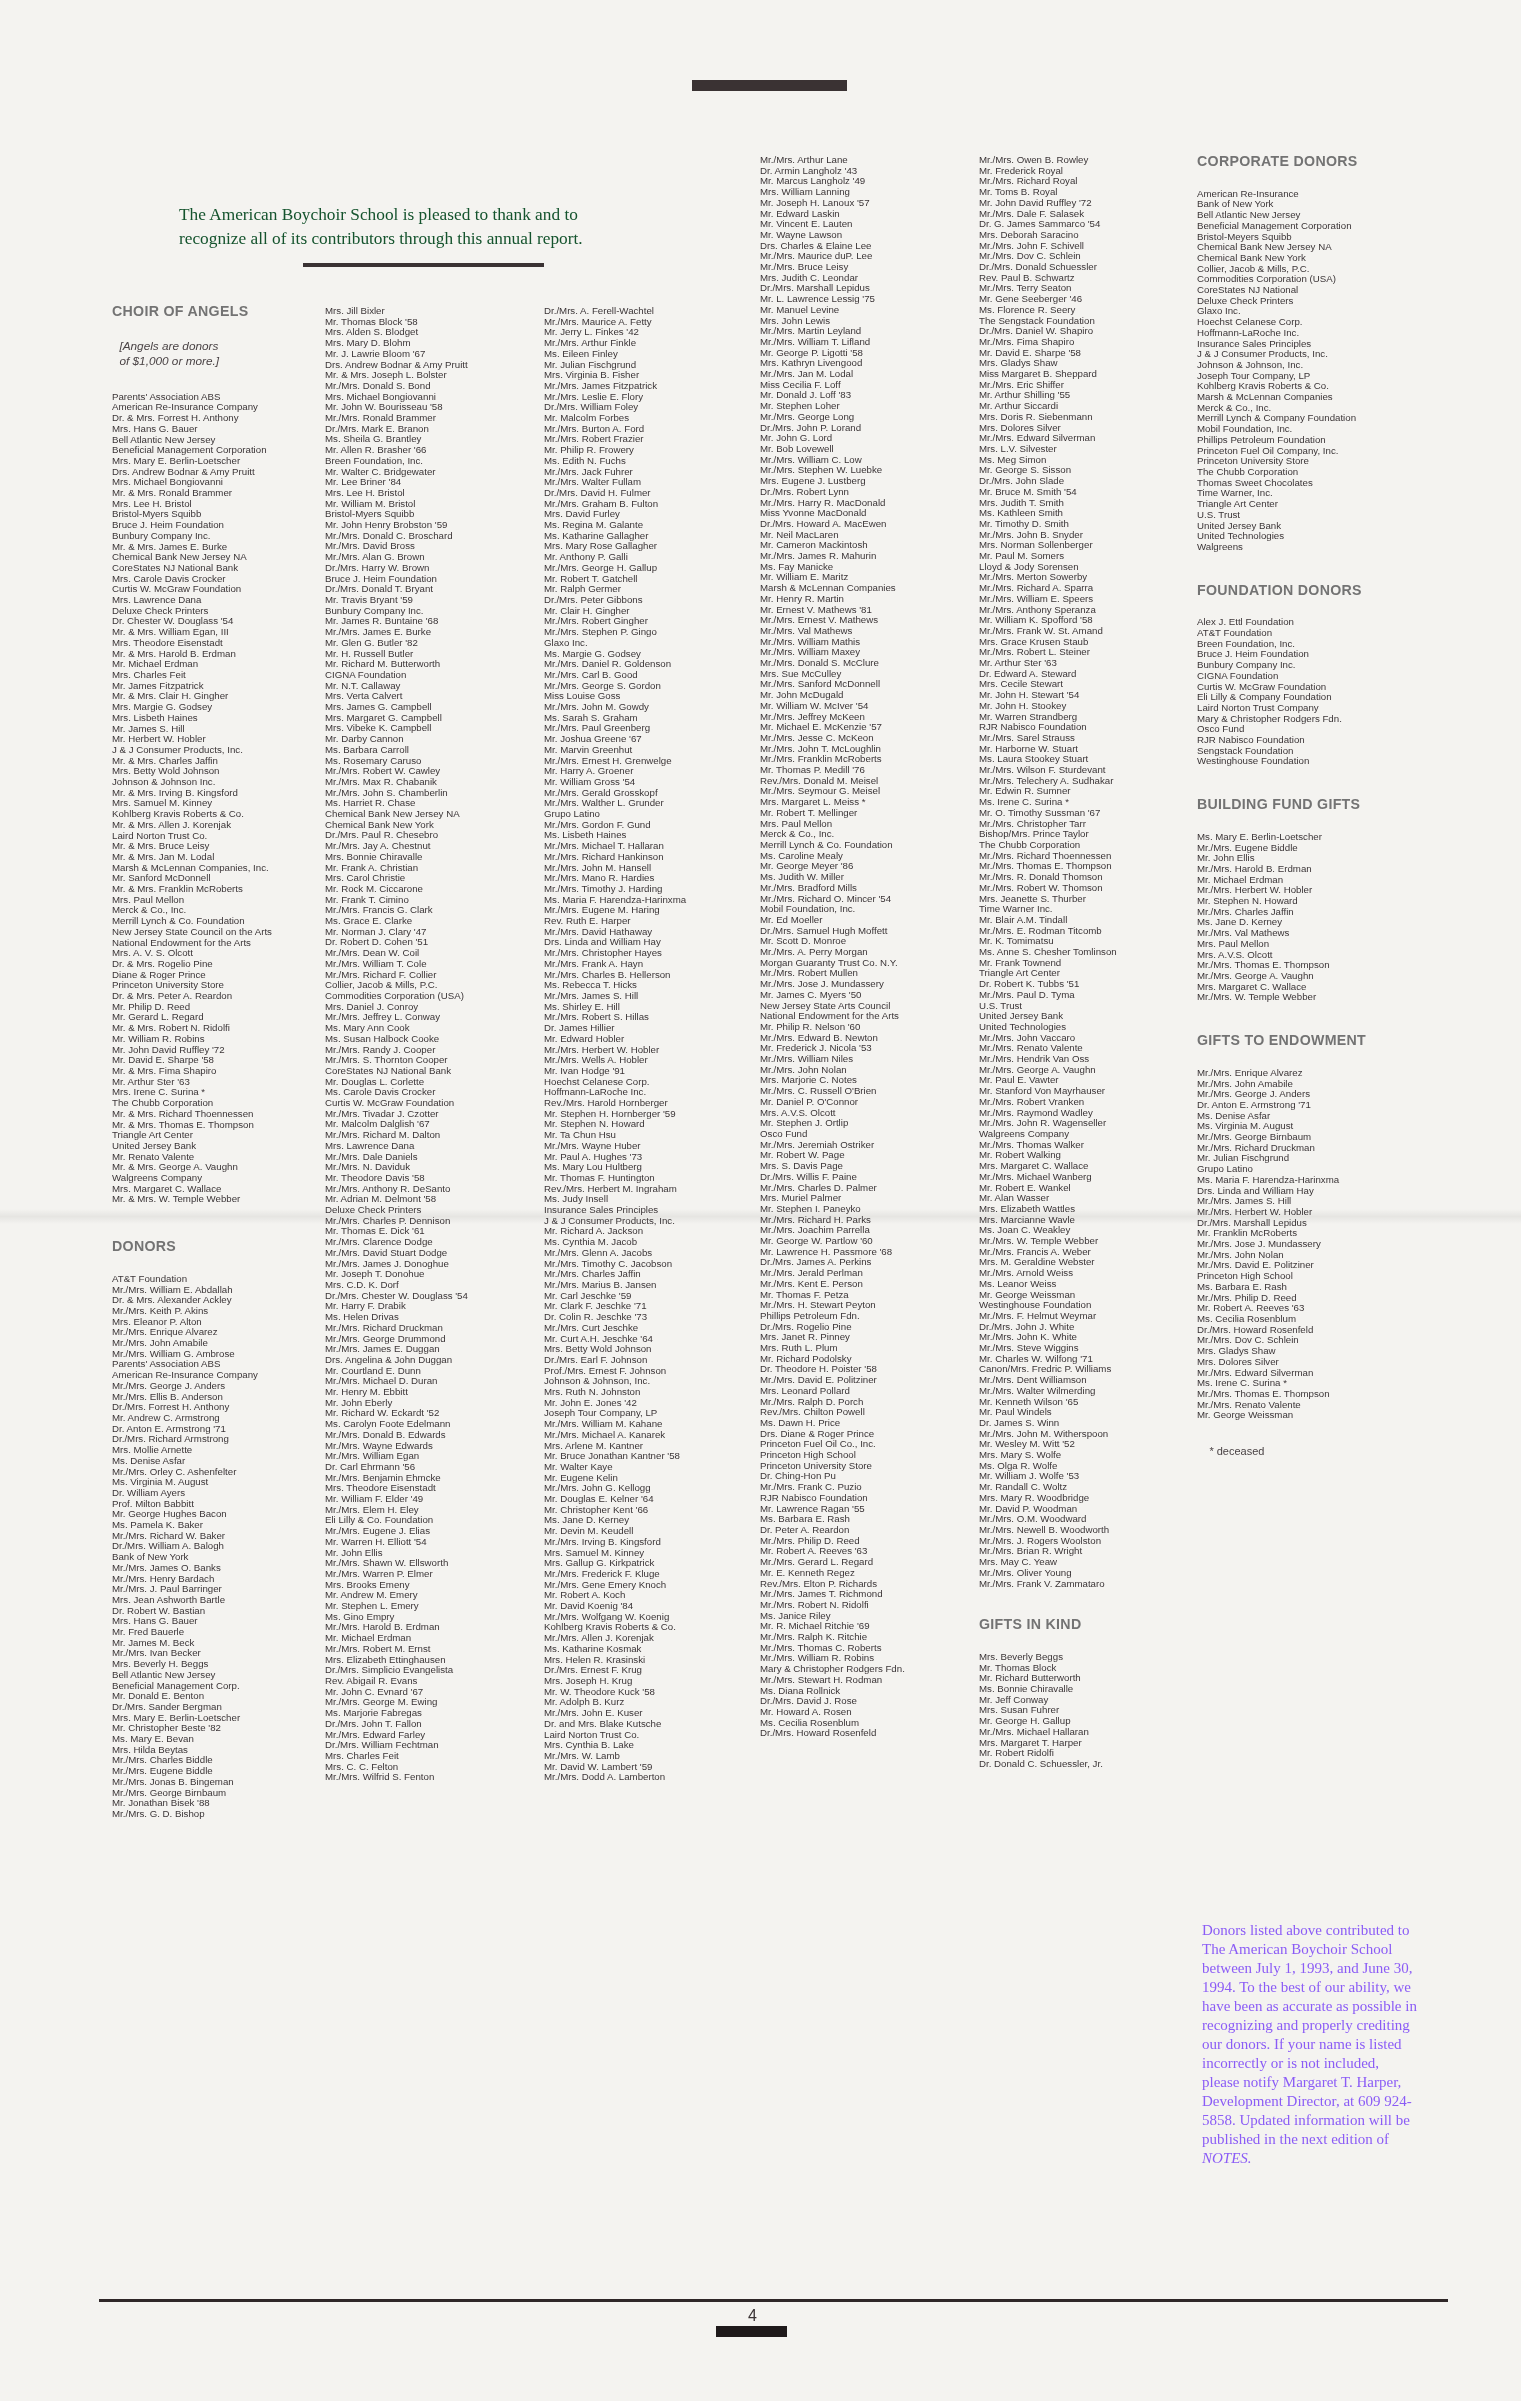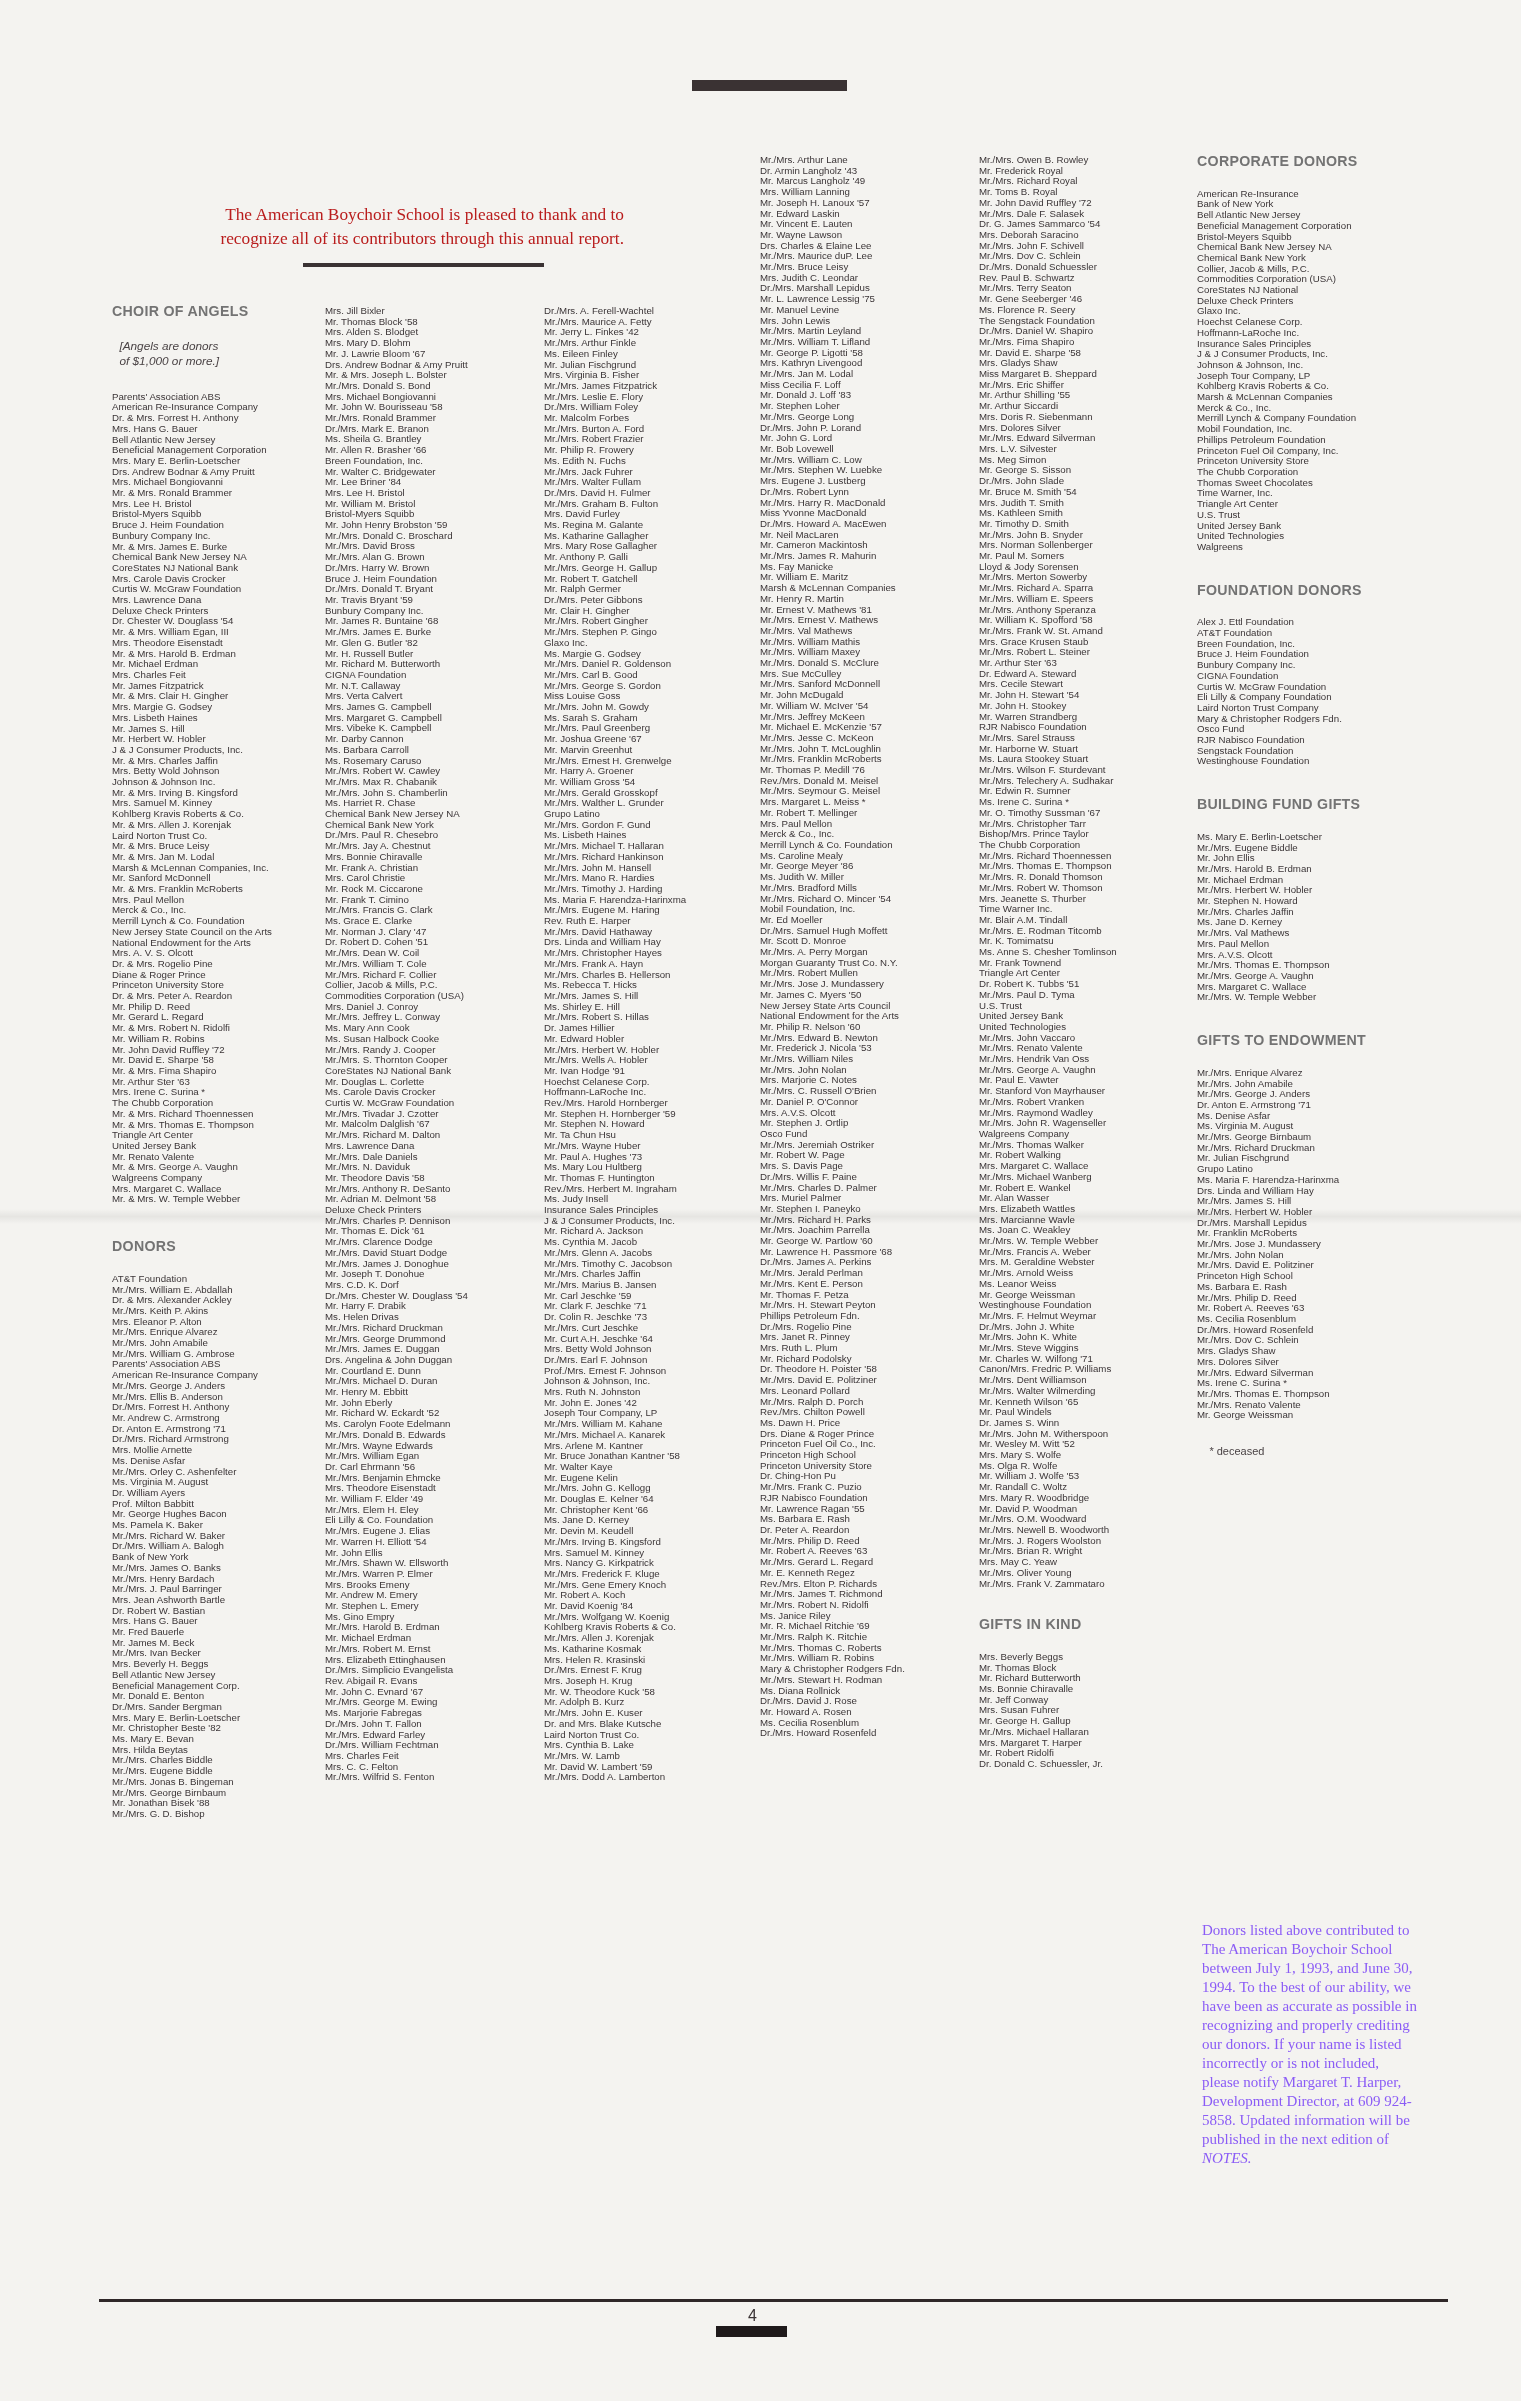--- a/index.html
+++ b/index.html
@@ -11,22 +11,22 @@
     position: relative;
   }
   .page { position: absolute; inset: 0; }
   .top-bar { position: absolute; left: 692px; top: 80px; width: 155px; height: 11px; background: #3a3233; }
   .title {
     position: absolute; left: 155px; top: 118px; width: 495px; text-align: center;
     font-family: "Liberation Serif", serif; font-style: italic; font-size: 52px;
     color: #2a2324; letter-spacing: 0.6px; margin: 0; font-weight: normal;
   }
   .subtitle {
-    position: absolute; left: 179px; top: 203px; width: 445px; text-align: right;
-    font-family: "Liberation Serif", serif; font-size: 17.3px; line-height: 23.5px; color: #b91c1c;
+    position: absolute; left: 179px; top: 203px; width: 445px; text-align: left;
+    font-family: "Liberation Serif", serif; font-size: 17.3px; line-height: 23.5px; color: #14532d;
   }
   .title-rule { position: absolute; left: 303px; top: 263px; width: 241px; height: 4.3px; background: #3a3233; }
 
   .col { position: absolute; font-size: 9.7px; line-height: 10.7px; color: #3b3537; }
   .col .item { white-space: nowrap; }
   .section-head {
     font-weight: bold; font-size: 14.2px; letter-spacing: 0.3px; color: #737373;
     margin: 0 0 22px 0;
   }
   .note {
@@ -450,21 +450,21 @@
         <div class="item">Mr. Bruce Jonathan Kantner '58</div>
         <div class="item">Mr. Walter Kaye</div>
         <div class="item">Mr. Eugene Kelin</div>
         <div class="item">Mr./Mrs. John G. Kellogg</div>
         <div class="item">Mr. Douglas E. Kelner '64</div>
         <div class="item">Mr. Christopher Kent '66</div>
         <div class="item">Ms. Jane D. Kerney</div>
         <div class="item">Mr. Devin M. Keudell</div>
         <div class="item">Mr./Mrs. Irving B. Kingsford</div>
         <div class="item">Mrs. Samuel M. Kinney</div>
-        <div class="item">Mrs. Nancy G. Kirkpatrick</div>
+        <div class="item">Mrs. Gallup G. Kirkpatrick</div>
         <div class="item">Mr./Mrs. Frederick F. Kluge</div>
         <div class="item">Mr./Mrs. Gene Emery Knoch</div>
         <div class="item">Mr. Robert A. Koch</div>
         <div class="item">Mr. David Koenig '84</div>
         <div class="item">Mr./Mrs. Wolfgang W. Koenig</div>
         <div class="item">Kohlberg Kravis Roberts &amp; Co.</div>
         <div class="item">Mr./Mrs. Allen J. Korenjak</div>
         <div class="item">Ms. Katharine Kosmak</div>
         <div class="item">Mrs. Helen R. Krasinski</div>
         <div class="item">Dr./Mrs. Ernest F. Krug</div>

